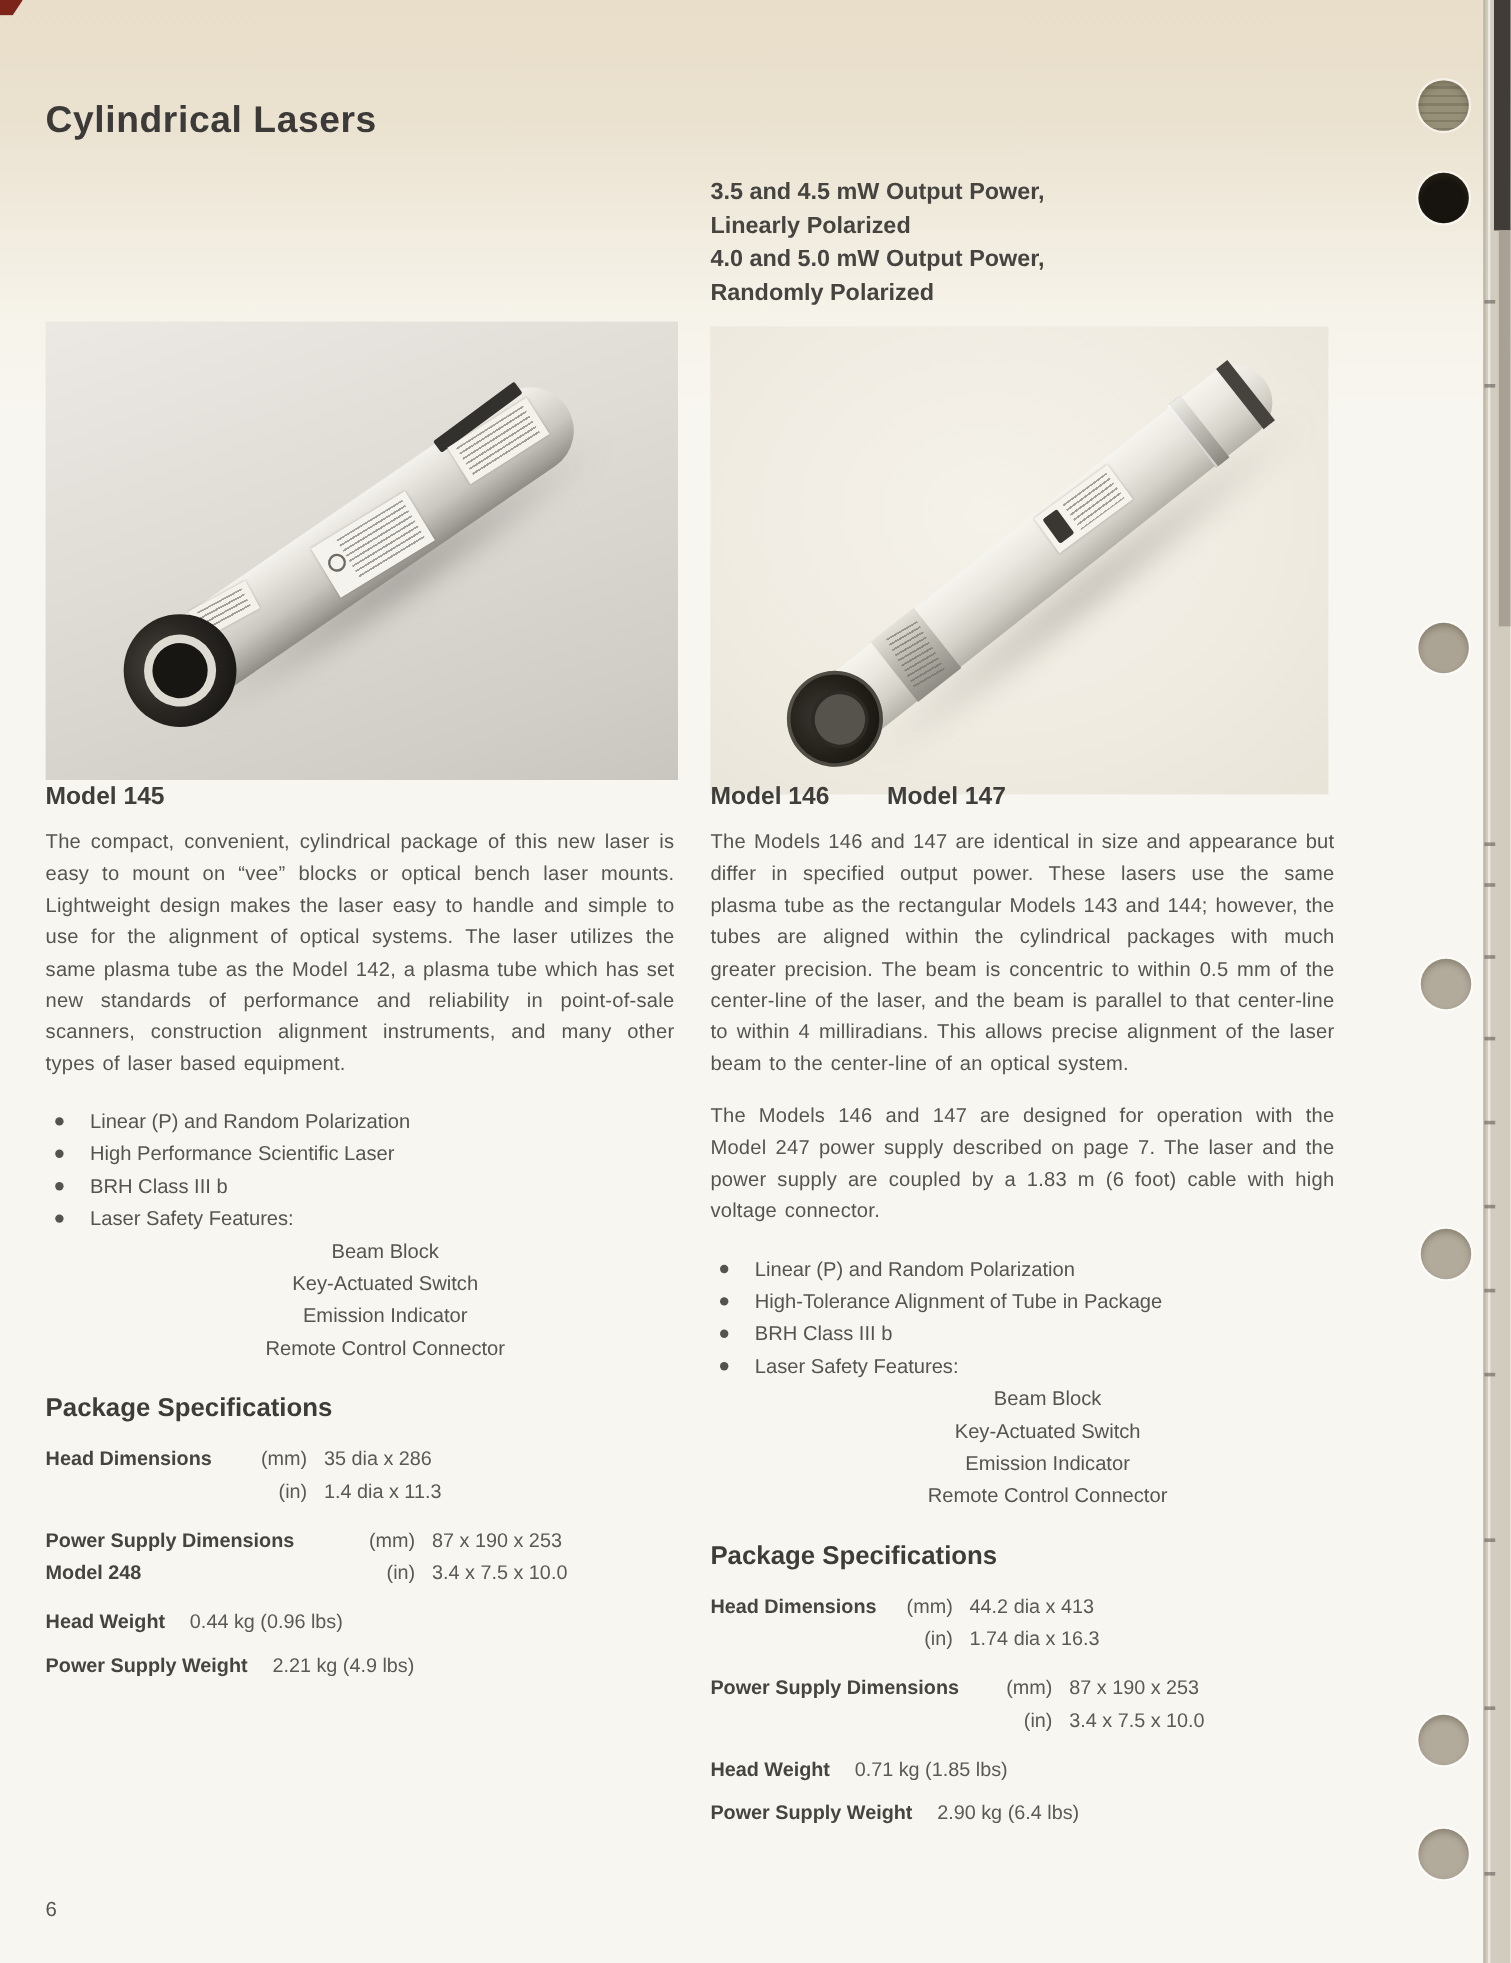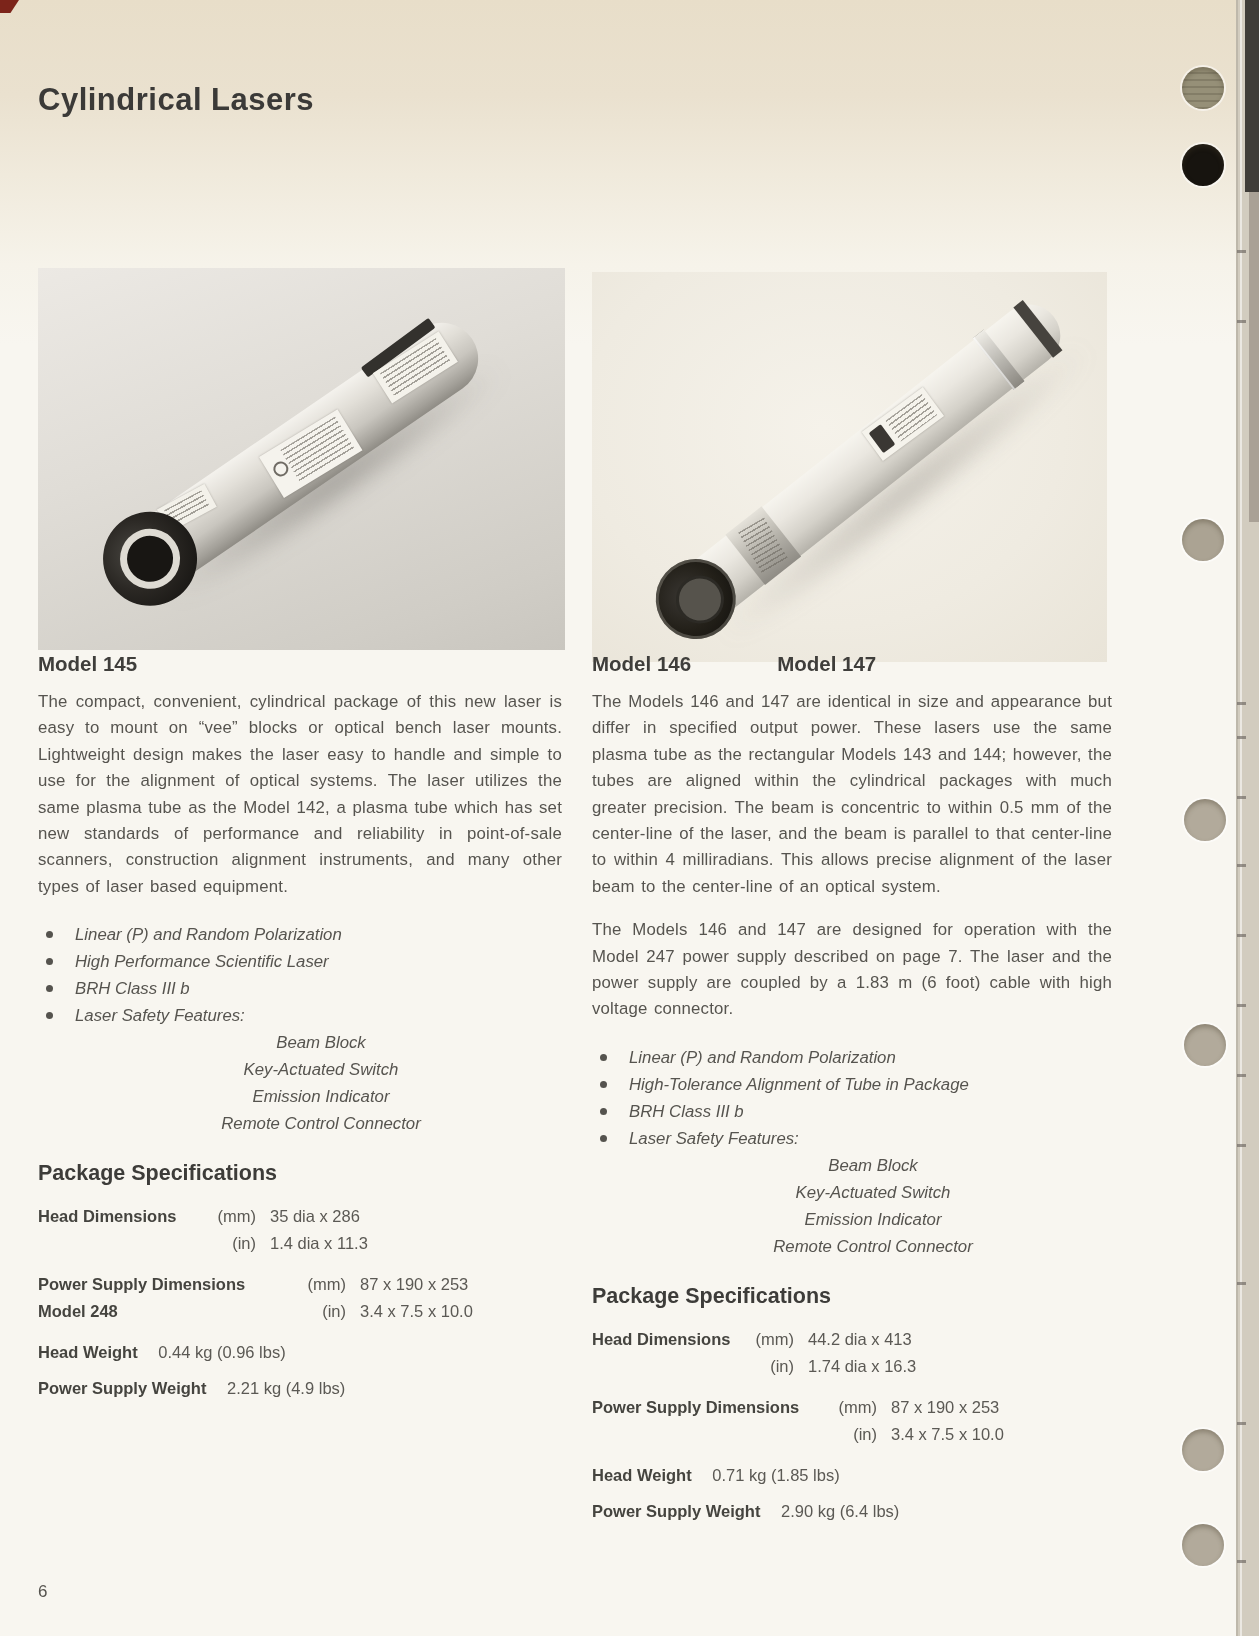--- a/index.html
+++ b/index.html
@@ -76,24 +76,24 @@
   .r-emblem{position:absolute;left:5px;top:5px;width:15px;height:25px;background:#3a3733;border-radius:2px;}
   .r-label .lines{inset:5px 5px 5px 26px;}
   .ring1{position:absolute;left:408px;top:-2px;width:12px;height:66px;
          background:linear-gradient(180deg,#eeece6,#8a8780);border-left:2px solid rgba(255,255,255,.6);}
   .tip-ring{position:absolute;right:14px;top:-1px;bottom:-1px;width:12px;background:#46433e;}
   
   .col{position:absolute;top:652px;width:524px;color:#56544f;}
   .col-left{left:38px;}
   .col-right{left:592px;width:520px;}
   .model-heading{font-size:20.5px;font-weight:bold;color:#3f3e3b;margin:0 0 13px 0;}
-  .model-row{display:flex;gap:86px;}
+  .model-row{display:flex;gap:48px;}
   .para{font-size:16.8px;line-height:26.4px;text-align:justify;margin:0 0 17px 0;
         word-spacing:1.5px;letter-spacing:.2px;}
-  .bullets{margin-top:21px;font-style:italic;}
+  .bullets{margin-top:21px;}
   .bullet-row{display:flex;line-height:27px;font-size:16.8px;}
   .dot{flex:0 0 7px;width:7px;height:7px;border-radius:50%;background:#55534e;margin:10px 22px 0 8px;}
   .safety{margin-left:42px;text-align:center;}
   .safety-row{line-height:27px;font-size:16.8px;}
   .specs-heading{font-size:21.5px;font-weight:bold;color:#3d3c39;margin:24px 0 17px 0;}
   .spec-block{margin-bottom:14px;font-size:16.5px;line-height:27px;}
   .spec-row{display:flex;}
   .sl{font-weight:bold;color:#45443f;flex-shrink:0;}
   .su{text-align:right;padding-right:14px;flex-shrink:0;color:#5b5954;}
   .sv{color:#5b5954;}
@@ -136,20 +136,26 @@
   <div class="hole hole-black" style="left:1182px;top:144px"></div>
   <div class="hole hole-gray" style="left:1182px;top:519px"></div>
   <div class="hole hole-warm" style="left:1184px;top:799px"></div>
   <div class="hole hole-warm" style="left:1184px;top:1024px"></div>
   <div class="hole hole-warm" style="left:1182px;top:1429px"></div>
   <div class="hole hole-warm" style="left:1182px;top:1524px"></div>
 
   <div class="page-title">Cylindrical Lasers</div>
 
 
+  <div class="subtitle subtitle-right">
+    <div>3.5 and 4.5 mW Output Power,</div>
+    <div>Linearly Polarized</div>
+    <div>4.0 and 5.0 mW Output Power,</div>
+    <div>Randomly Polarized</div>
+  </div>
 
   <div class="photo photo-left">
     <div class="laser laser-145">
       <div class="laser-shadow"></div>
       <div class="tube"></div>
       <div class="slot-dark"></div>
       <div class="lbl l-small">
           <div class="lines"></div>
         </div>
       <div class="lbl l-mid">

